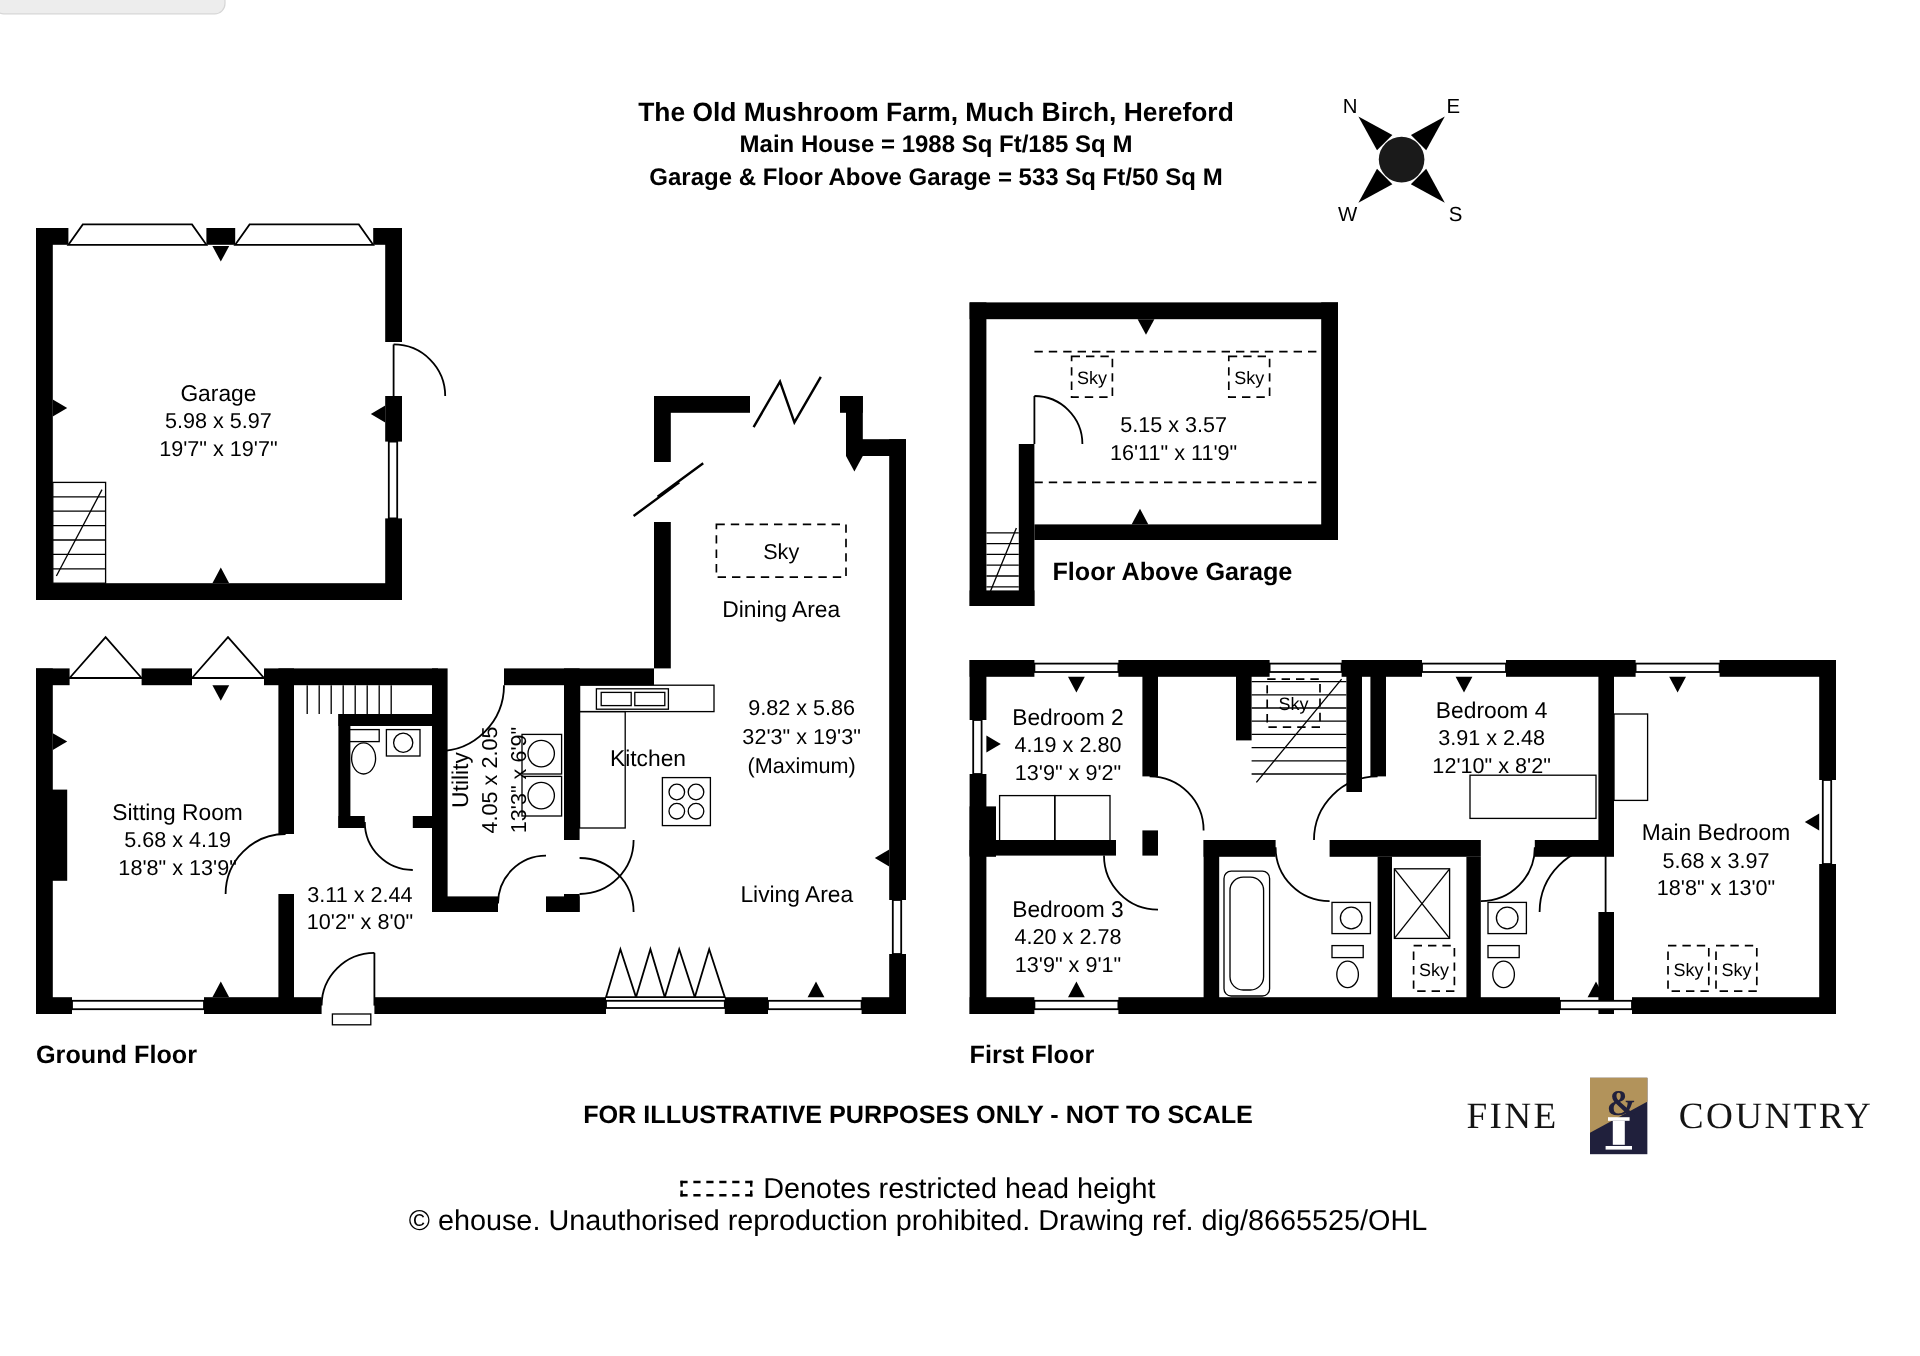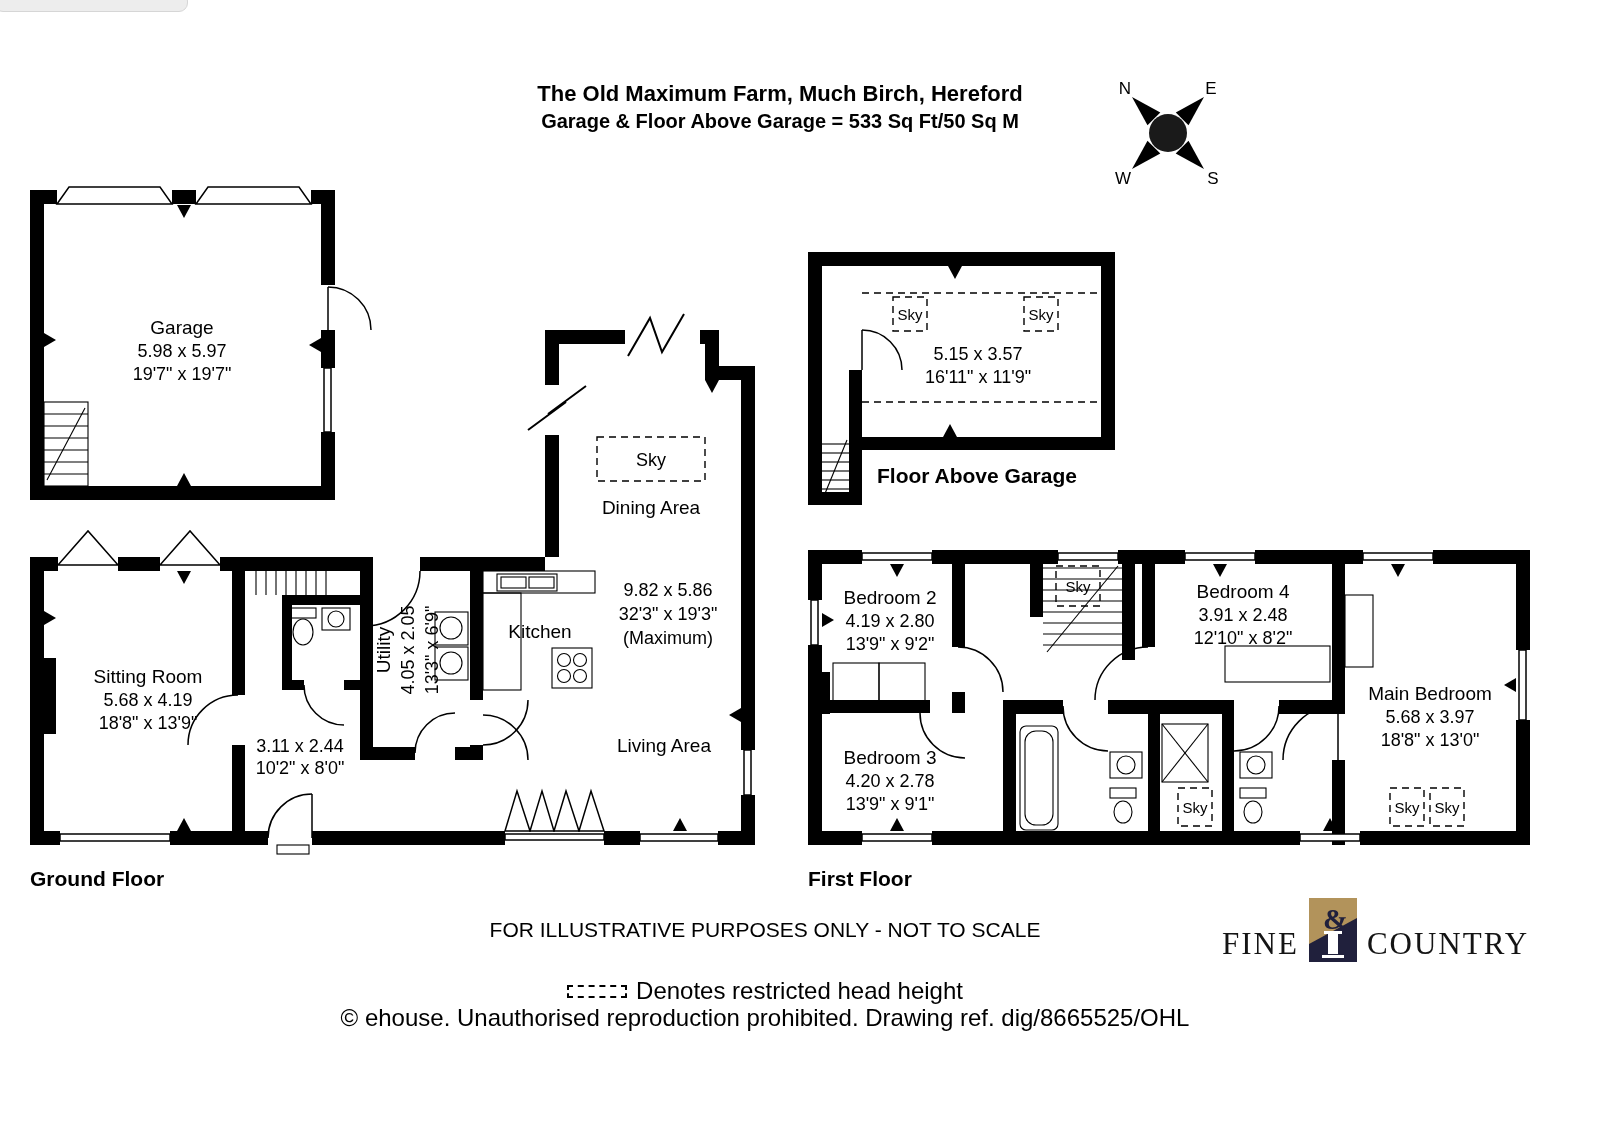--- a/index.html
+++ b/index.html
@@ -19,38 +19,39 @@
   .dash{fill:none;stroke:#000;stroke-width:1.4;stroke-dasharray:7 5}
   .zig{fill:none;stroke:#000;stroke-width:2}
   .tri{fill:#000}
   .t-room{font:19px "Liberation Sans",sans-serif;fill:#000;text-anchor:middle}
   .t-dim{font:18px "Liberation Sans",sans-serif;fill:#000;text-anchor:middle}
   .t-sky{font:15px "Liberation Sans",sans-serif;fill:#000;text-anchor:middle}
   .t-floor{font:bold 21px "Liberation Sans",sans-serif;fill:#000}
   .t-comp{font:17px "Liberation Sans",sans-serif;fill:#000;text-anchor:middle}
   
   .foot{position:absolute;left:0;width:1530px;text-align:center}
-  .f1{top:918px;font-weight:normal;font-size:21px}
+  .f1{top:918px;font-weight:bold;font-size:21px}
   .f2{top:950px;font-size:19px}
   .f3{top:977px;font-size:24px}
   .f4{top:1004px;font-size:24px}
   .dashkey{display:inline-block;width:56px;height:9px;border:2px dashed #000;margin-right:9px;vertical-align:1px}
   
-  .logo{position:absolute;left:1222px;top:898px;display:flex;align-items:flex-end;gap:10px;font-family:"Liberation Serif",serif}
+  .logo{position:absolute;left:1222px;top:898px;display:flex;align-items:center;gap:26px;font-family:"Liberation Serif",serif}
   .logo-word{font-size:31px;letter-spacing:2px;color:#141414}
 </style>
 </head>
 <body>
 
 <div class="page">
 
   <div class="artifact"></div>
 
   <div class="titleblock">
-    <div class="tb-title">The Old Maximum Farm, Much Birch, Hereford</div>
+    <div class="tb-title">The Old Mushroom Farm, Much Birch, Hereford</div>
+    <div class="tb-line">Main House = 1988 Sq Ft/185 Sq M</div>
     <div class="tb-line">Garage &amp; Floor Above Garage = 533 Sq Ft/50 Sq M</div>
   </div>
 
   <svg class="compass" width="130" height="130" viewBox="0 0 130 130">
     <polygon class="tri" points="29,29 57.3,44.5 44.5,57.3"></polygon>
     <polygon class="tri" points="101,29 85.5,57.3 72.8,44.5"></polygon>
     <polygon class="tri" points="101,101 85.5,72.7 72.7,85.5"></polygon>
     <polygon class="tri" points="29,101 57.3,85.5 44.5,72.7"></polygon>
     <circle cx="65" cy="65" r="19" fill="#1a1a1a"></circle>
     <text class="t-comp" x="22" y="26">N</text>

